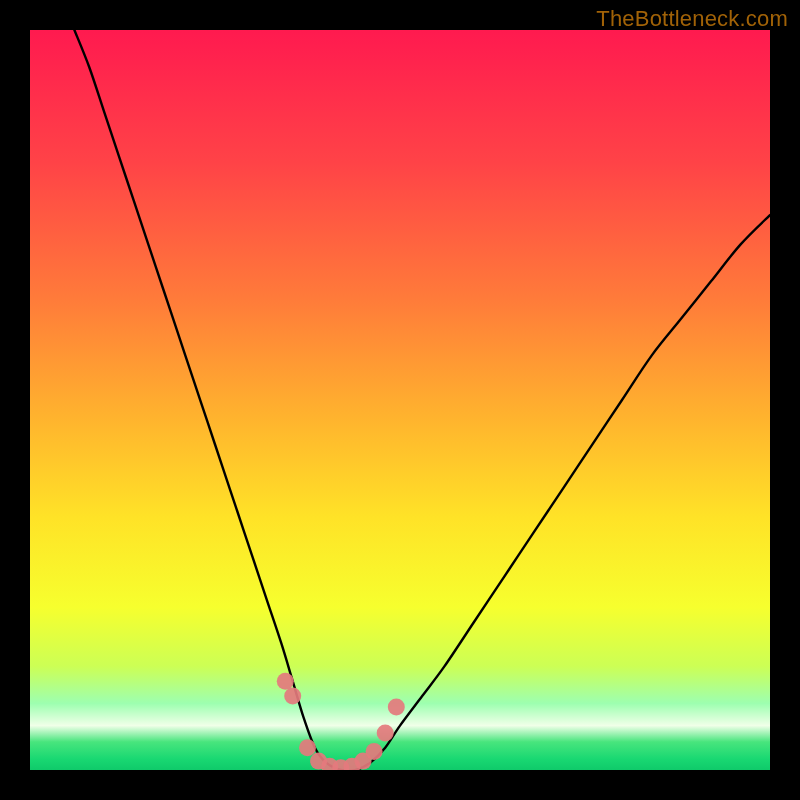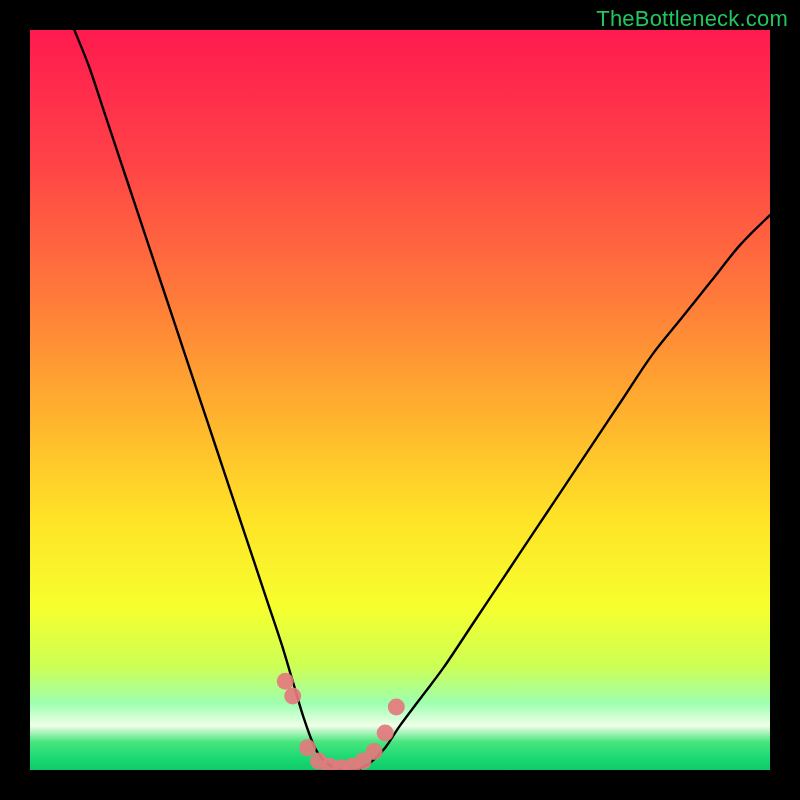--- a/index.html
+++ b/index.html
@@ -37,21 +37,21 @@
     position: absolute;
     left: 0;
     top: 0;
     width: 100%;
     height: 100%;
   }
   .watermark {
     position: absolute;
     top: 6px;
     right: 12px;
-    color: #22c55e;
+    color: #a16207;
     font-size: 22px;
     font-weight: 500;
     letter-spacing: 0.2px;
     user-select: none;
   }
 </style>
 </head>
 <body>
 
 <div class="frame">

